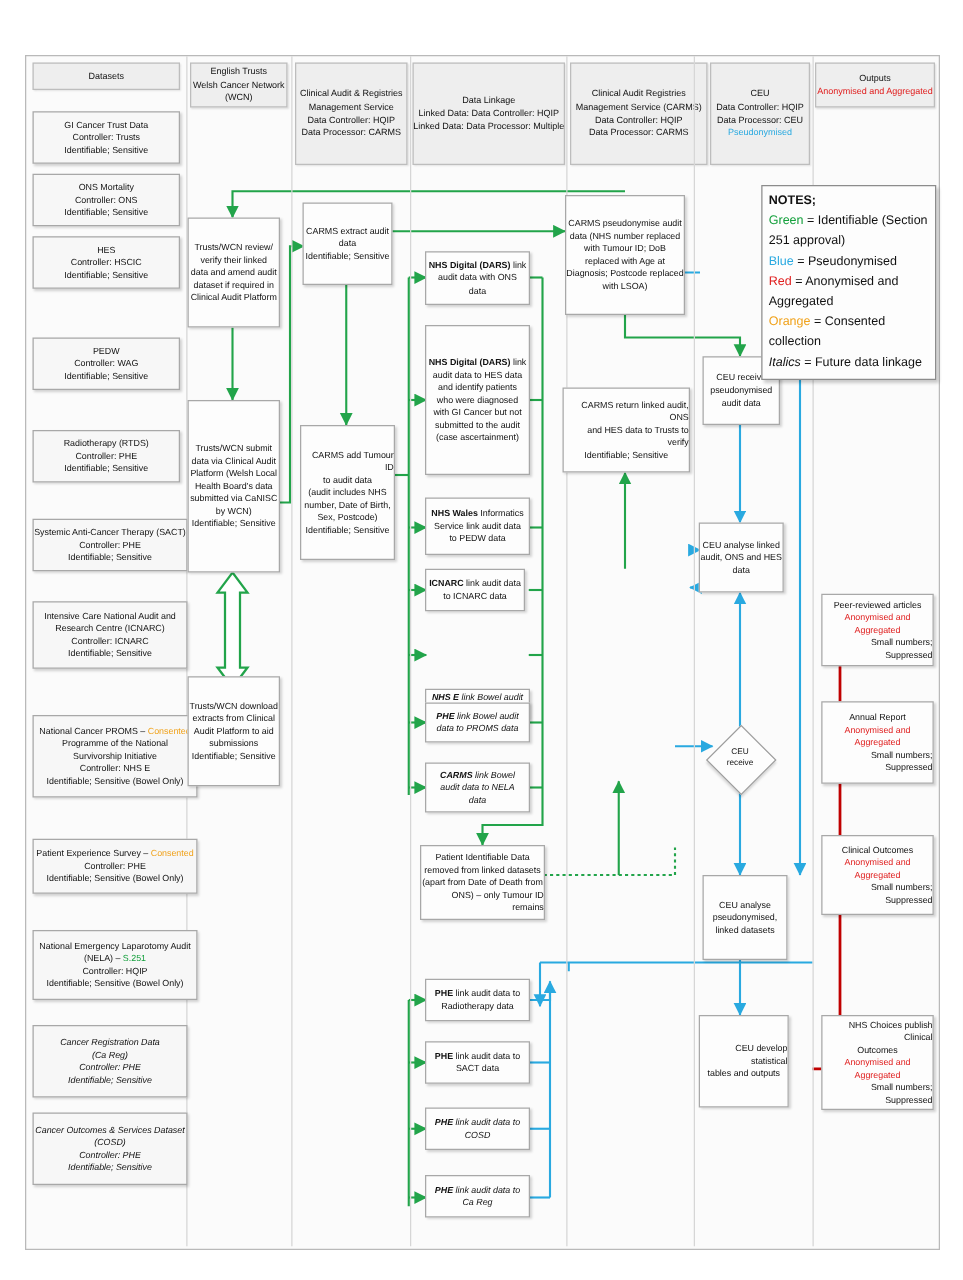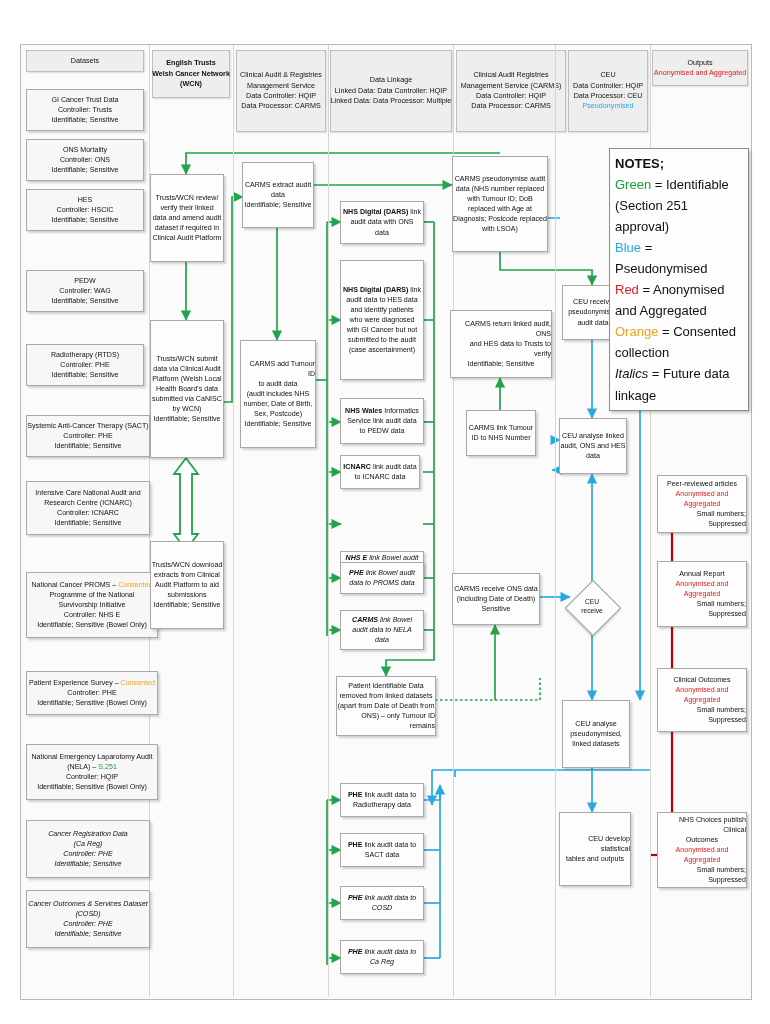--- a/index.html
+++ b/index.html
@@ -38,21 +38,21 @@
   .diamond .dshape{position:absolute;left:0;top:0;width:100%;height:100%;
     background:#fdfdfd;border:1px solid #9d9d9d;transform:rotate(45deg);
     box-shadow:1.5px 1.5px 2px rgba(0,0,0,.15);}
   .diamond .dtxt{position:absolute;left:0;top:0;width:100%;height:100%;
     display:flex;flex-direction:column;align-items:center;justify-content:center;
     font-size:6.6px;line-height:1.35;text-align:center;color:#111;}
 
   
   #notes{position:absolute;background:#fdfdfd;border:1px solid #8c8c8c;
     box-shadow:2px 2px 2.5px rgba(0,0,0,.2);padding:4px 5px;box-sizing:border-box;
-    font-size:13px;line-height:1.62;color:#111;}
+    font-size:10px;line-height:1.62;color:#111;}
   #notes .nt-title{font-weight:bold;}
 </style>
 </head>
 <body>
 
 <div id="page">
   <div id="canvas"></div>
 
   <svg id="wires" viewBox="0 0 770 1024">
     <defs>
@@ -156,21 +156,21 @@
     </g>
 
     <g>
       <path d="M186,458 L198,474 L192,474 L192,534 L198,534 L186,550 L174,534 L180,534 L180,474 L174,474 z" fill="#ffffff" stroke="#22a44a" stroke-width="1.8"></path>
     </g>
   </svg>
 
   <div class="lane-head" style="left:26px;top:50px;width:118px;height:22px;">
       <span class="ln"><span class="">Datasets</span></span>
     </div>
-  <div class="lane-head" style="left:152px;top:50px;width:78px;height:48px;font-weight:bold;">
+  <div class="lane-head" style="left:152px;top:50px;width:78px;height:36px;">
       <span class="ln"><span class="">English Trusts</span></span>
       <span class="ln"><span class="">Welsh Cancer Network</span></span>
       <span class="ln"><span class="">(WCN)</span></span>
     </div>
   <div class="lane-head" style="left:236px;top:50px;width:90px;height:82px;">
       <span class="ln"><span class="">Clinical Audit &amp; Registries</span></span>
       <span class="ln"><span class="">Management Service</span></span>
       <span class="ln"><span class="">Data Controller: HQIP</span></span>
       <span class="ln"><span class="">Data Processor: CARMS</span></span>
     </div>
@@ -374,29 +374,20 @@
       <span class="ln"><span class="">data (NHS number replaced</span></span>
       <span class="ln"><span class="">with Tumour ID; DoB</span></span>
       <span class="ln"><span class="">replaced with Age at</span></span>
       <span class="ln"><span class="">Diagnosis; Postcode replaced</span></span>
       <span class="ln"><span class="">with LSOA)</span></span>
     </div>
   <div class="box" style="left:450px;top:310px;width:102px;height:68px;">
       <span class="ln"><span class="">CARMS return linked audit, ONS</span></span>
       <span class="ln"><span class="">and HES data to Trusts to verify</span></span>
       <span class="ln"><span class="">Identifiable; Sensitive</span></span>
-    </div>
-  <div class="box" style="left:466px;top:410px;width:70px;height:46px;">
-      <span class="ln"><span class="">CARMS link Tumour</span></span>
-      <span class="ln"><span class="">ID to NHS Number</span></span>
-    </div>
-  <div class="box" style="left:452px;top:573px;width:88px;height:52px;">
-      <span class="ln"><span class="">CARMS receive ONS data</span></span>
-      <span class="ln"><span class="">(including Date of Death)</span></span>
-      <span class="ln"><span class="">Sensitive</span></span>
     </div>
 
   <div class="box" style="left:562px;top:285px;width:62px;height:55px;">
       <span class="ln"><span class="">CEU receive</span></span>
       <span class="ln"><span class="">pseudonymised</span></span>
       <span class="ln"><span class="">audit data</span></span>
     </div>
   <div class="box" style="left:559px;top:418px;width:68px;height:56px;">
       <span class="ln"><span class="">CEU analyse linked</span></span>
       <span class="ln"><span class="">audit, ONS and HES</span></span>

